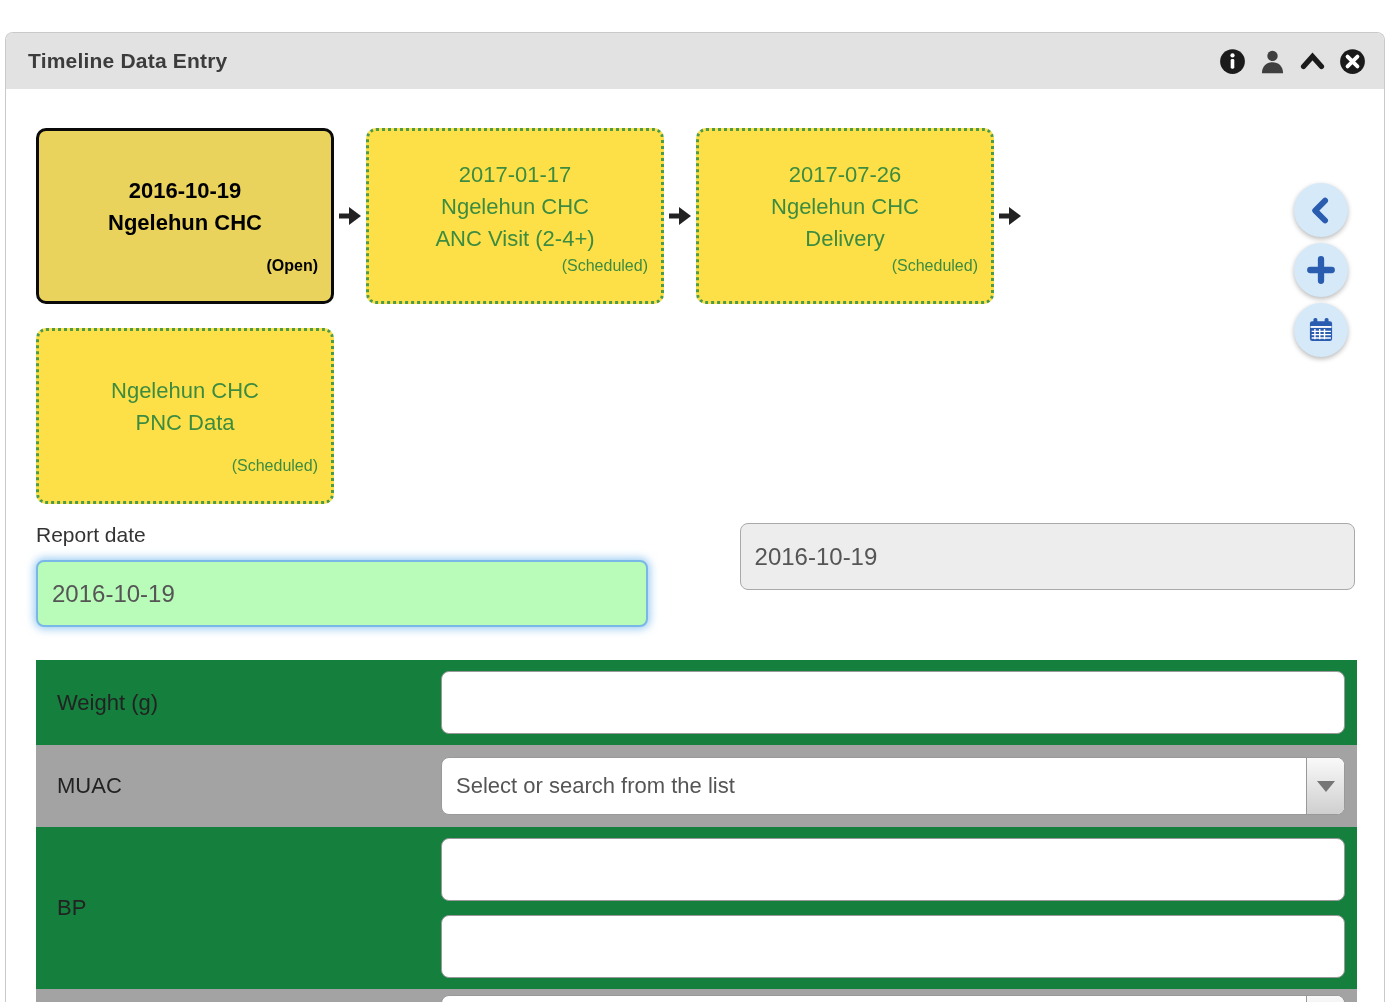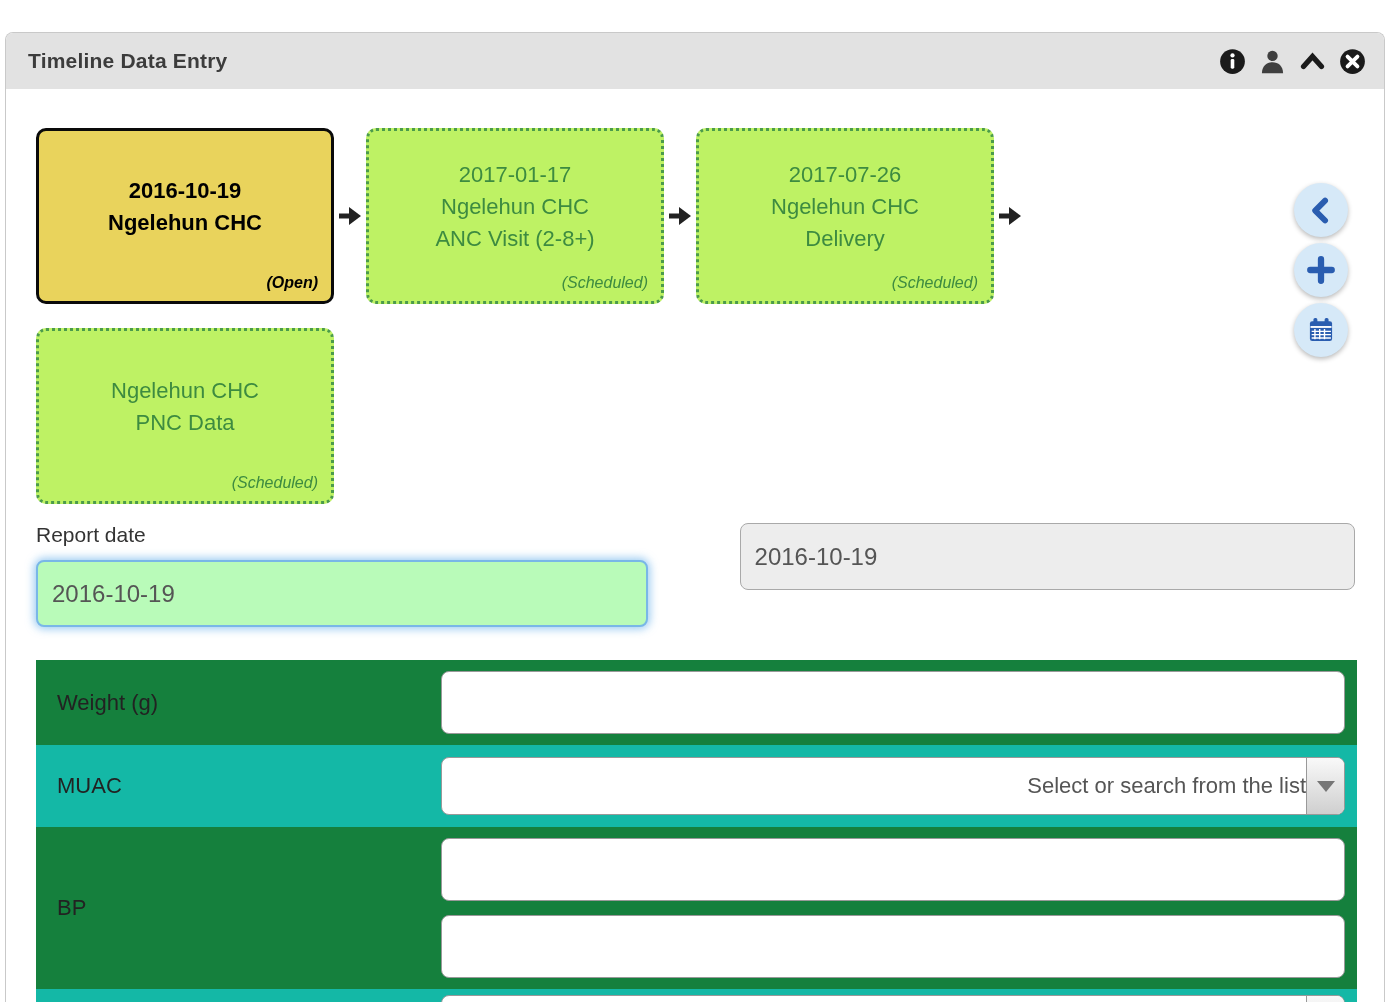--- a/index.html
+++ b/index.html
@@ -55,32 +55,31 @@
     flex-direction: column;
     justify-content: center;
     text-align: center;
     cursor: pointer;
     flex: none;
   }
   .event-box .lines { margin-bottom: 18px; }
   .event-box .line { font-size: 22px; line-height: 32px; }
   .event-status {
     position: absolute;
-    right: 13px; bottom: 9px;
+    right: 13px; bottom: 26px;
     font-size: 16px;
-    font-style: italic;
   }
   .event-open {
     background: #e9d35c;
     border: 3px solid #0a0a0a;
     color: #000;
     font-weight: bold;
   }
   .event-scheduled {
-    background: #bef264;
+    background: #fde047;
     border: 3px dotted #4b9b4b;
     color: #3d8b40;
   }
   .arrow-wrap {
     width: 32px;
     display: flex;
     justify-content: center;
     align-items: center;
     flex: none;
   }
@@ -132,21 +131,21 @@
     outline: none;
   }
   .due-input {
     background: #ededed;
     border: 1px solid #a9a9a9;
   }
   
   .form-section { margin-top: 33px; }
   .form-row { display: flex; width: 1321px; }
   .row-alt { background: #15803d; }
-  .row-plain { background: #14b8a6; text-align: right; }
+  .row-plain { background: #a3a3a3; }
   .row-label {
     width: 405px;
     display: flex;
     align-items: center;
     padding-left: 21px;
     font-size: 22px;
     color: #222;
     flex: none;
   }
   .row-value {
@@ -266,21 +265,21 @@
       <div class="arrow-wrap">
         <svg width="24" height="26" viewBox="0 0 24 26">
           <path d="M1 13 H14" stroke="#222" stroke-width="5"></path>
           <polygon points="11,4 23,13 11,22" fill="#222"></polygon>
         </svg>
       </div>
       <div class="event-box event-scheduled">
         <div class="lines">
           <div class="line">2017-01-17</div>
           <div class="line">Ngelehun CHC</div>
-          <div class="line">ANC Visit (2-8+)</div>
+          <div class="line">ANC Visit (2-4+)</div>
         </div>
         <div class="event-status">(Scheduled)</div>
       </div>
       <div class="arrow-wrap">
         <svg width="24" height="26" viewBox="0 0 24 26">
           <path d="M1 13 H14" stroke="#222" stroke-width="5"></path>
           <polygon points="11,4 23,13 11,22" fill="#222"></polygon>
         </svg>
       </div>
       <div class="event-box event-scheduled">

